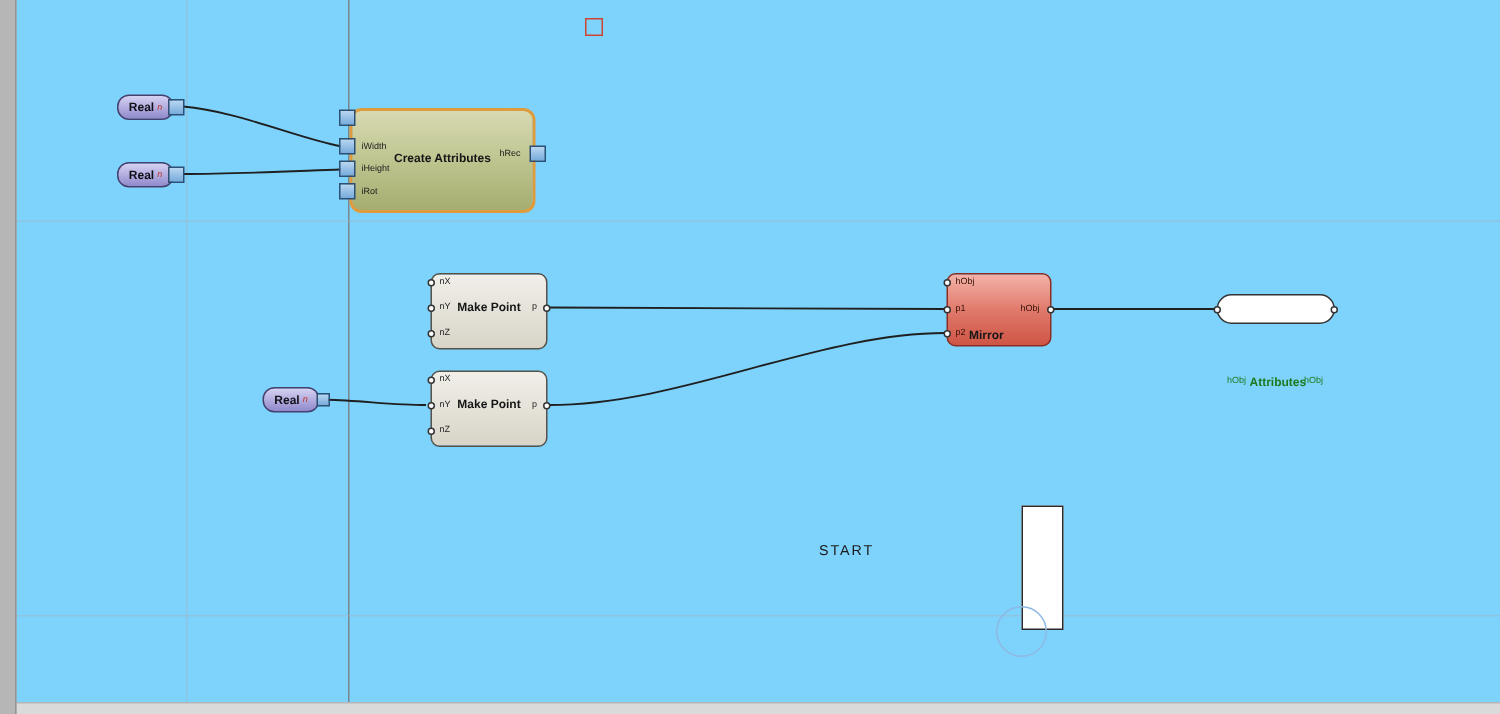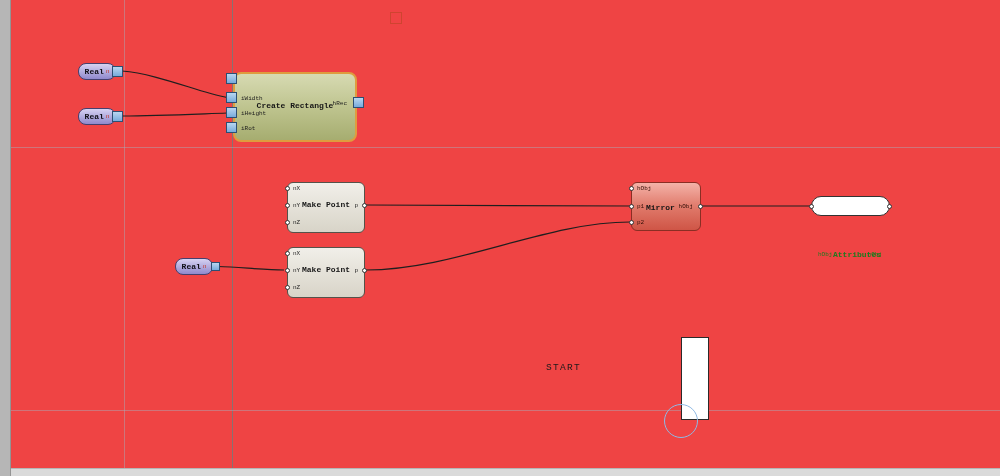--- a/index.html
+++ b/index.html
@@ -1,21 +1,21 @@
 <!DOCTYPE html>
 <html><head>
 <meta charset="utf-8">
 <style>
   html,body{margin:0;padding:0;}
   .canvas{
     position:relative;
     width:1000px;height:476px;
-    background:#ef4444;
+    background:#7dd3fc;
     overflow:hidden;
-    font-family:Liberation Mono, monospace;
+    font-family:Liberation Sans, sans-serif;
   }
   
   .strip-left{position:absolute;left:0;top:0;width:10px;height:476px;background:#b6b6b6;border-right:1px solid #949494;z-index:30;}
   .strip-bottom{position:absolute;left:10px;right:0;top:468px;height:8px;background:#dadada;border-top:1px solid #b6b6b6;z-index:29;}
   
   .gl{position:absolute;z-index:1;}
   .gl.v{top:0;width:1px;height:468px;background:rgba(165,178,190,0.45);}
   .gl.v.dark{background:rgba(120,120,120,0.85);}
   .gl.h{left:10px;right:0;height:1px;background:rgba(165,178,190,0.45);}
   
@@ -84,21 +84,21 @@
   </div>
 
   <div class="node node-cr">
     <span class="port-sq" style="left:-9px;top:-1px"></span>
     <span class="port-sq" style="left:-9px;top:18px"></span>
     <span class="port-sq" style="left:-9px;top:33px"></span>
     <span class="port-sq" style="left:-9px;top:48px"></span>
     <span class="plabel" style="left:6px;top:21px">iWidth</span>
     <span class="plabel" style="left:6px;top:36px">iHeight</span>
     <span class="plabel" style="left:6px;top:51px">iRot</span>
-    <span class="ptitle" style="left:0;right:0;top:27px;text-align:center">Create Rectangle</span>
+    <span class="ptitle" style="left:0;right:0;top:27px;text-align:center">Create Attributes</span>
     <span class="plabel" style="right:8px;top:26px">hRec</span>
     <span class="port-sq" style="right:-9px;top:23px"></span>
   </div>
 
   <div class="node node-mp" style="left:287px;top:182px">
     <span class="port-dot" style="left:-3px;top:2.5px"></span>
     <span class="port-dot" style="left:-3px;top:19.5px"></span>
     <span class="port-dot" style="left:-3px;top:36.5px"></span>
     <span class="plabel" style="left:5px;top:1.5px">nX</span>
     <span class="plabel" style="left:5px;top:18.5px">nY</span>
@@ -126,21 +126,21 @@
     <span class="port-sq" style="right:-8px;top:3px;width:9px;height:9px"></span>
   </div>
 
   <div class="node node-mirror">
     <span class="port-dot" style="left:-3px;top:2.5px"></span>
     <span class="port-dot" style="left:-3px;top:20.5px"></span>
     <span class="port-dot" style="left:-3px;top:36.5px"></span>
     <span class="plabel" style="left:5px;top:1.5px">hObj</span>
     <span class="plabel" style="left:5px;top:19.5px">p1</span>
     <span class="plabel" style="left:5px;top:35.5px">p2</span>
-    <span class="ptitle" style="left:14px;top:20px">Mirror</span>
+    <span class="ptitle" style="left:14px;top:36px">Mirror</span>
     <span class="plabel" style="right:7px;top:20px">hObj</span>
     <span class="port-dot" style="right:-3px;top:20.5px"></span>
   </div>
 
   <div class="node node-attr">
     <span class="port-dot" style="left:-3px;top:7px"></span>
     <span class="plabel green" style="left:6px;top:6px">hObj</span>
     <span class="ptitle green" style="left:21px;top:5px">Attributes</span>
     <span class="plabel green" style="right:7px;top:6px">hObj</span>
     <span class="port-dot" style="right:-3px;top:7px"></span>

